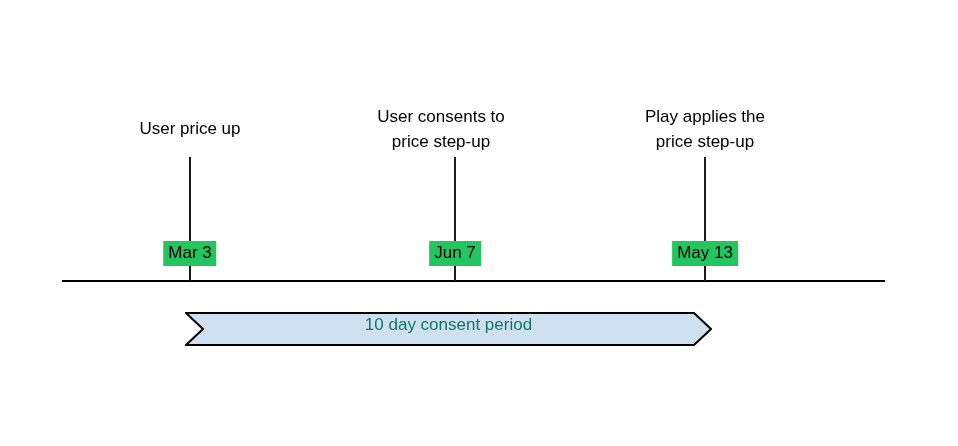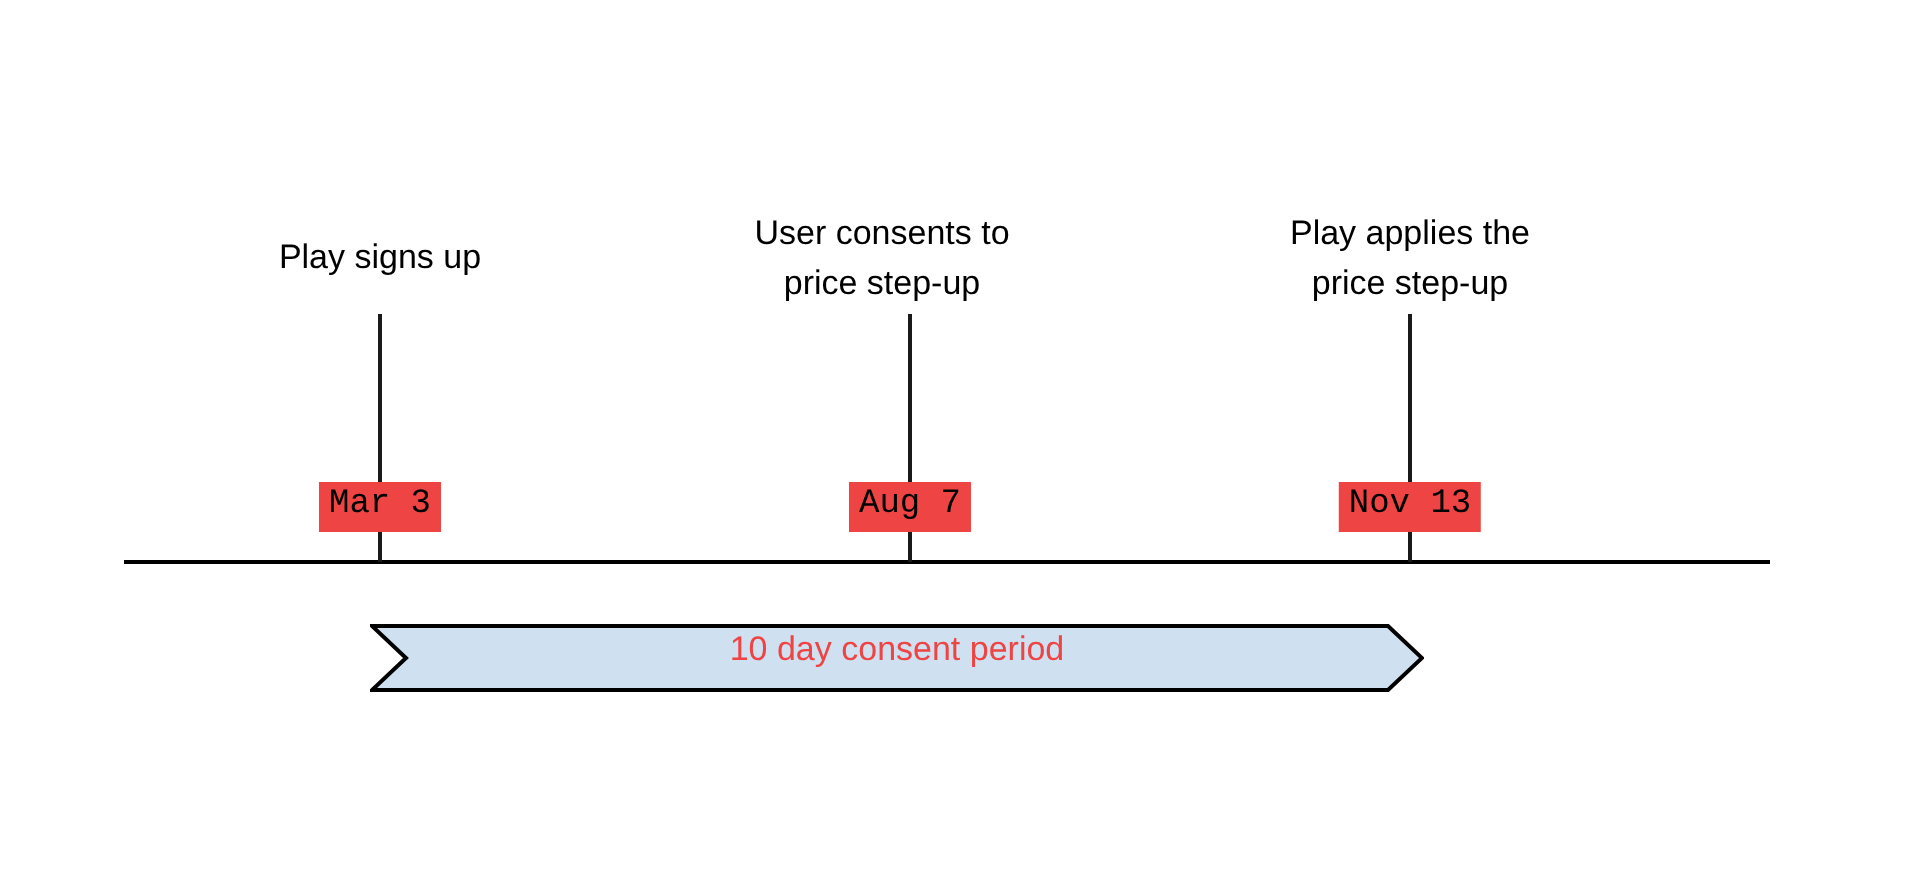--- a/index.html
+++ b/index.html
@@ -51,24 +51,23 @@
   }
 
   
   .date-chip {
     position: absolute;
     top: 241px;
     transform: translateX(-50%);
     font-size: 17px;
     line-height: 22px;
     color: #000000;
-    background: #ef4444;
+    background: #22c55e;
     padding: 1px 5px 2px 5px;
     white-space: nowrap;
-    font-family: Liberation Mono, monospace;
   }
 
   
   .banner {
     position: absolute;
     left: 185px;
     top: 312px;
     width: 527px;
     height: 34px;
   }
@@ -80,45 +79,45 @@
   .banner-text {
     position: absolute;
     left: 0;
     top: 0;
     width: 527px;
     height: 26px;
     display: flex;
     align-items: center;
     justify-content: center;
     font-size: 17px;
-    color: #ef4444;
+    color: #0f766e;
     white-space: nowrap;
     pointer-events: none;
   }
 </style>
 </head>
 <body>
 
 <div id="canvas">
 
   <div class="axis-line"></div>
 
-  <div class="event-label" style="left:60px; top:116px;">Play signs up</div>
+  <div class="event-label" style="left:60px; top:116px;">User price up</div>
   <div class="tick-line" style="left:189px;"></div>
   <div class="date-chip" style="left:190px;">Mar 3</div>
 
   <div class="event-label" style="left:311px; top:104px;">User consents to
 price step-up</div>
   <div class="tick-line" style="left:454px;"></div>
-  <div class="date-chip" style="left:455px;">Aug 7</div>
+  <div class="date-chip" style="left:455px;">Jun 7</div>
 
   <div class="event-label" style="left:575px; top:104px;text-align:center;">Play applies the
 price step-up</div>
   <div class="tick-line" style="left:704px;"></div>
-  <div class="date-chip" style="left:705px;">Nov 13</div>
+  <div class="date-chip" style="left:705px;">May 13</div>
 
   <div class="banner">
     <svg viewBox="0 0 527 34" xmlns="http://www.w3.org/2000/svg">
       <polygon points="1,1 509,1 526,17 509,33 1,33 18,17" fill="#cfe0f1" stroke="#000000" stroke-width="2" stroke-linejoin="miter"></polygon>
     </svg>
     <div class="banner-text">10 day consent period</div>
   </div>
 
 </div>
 

